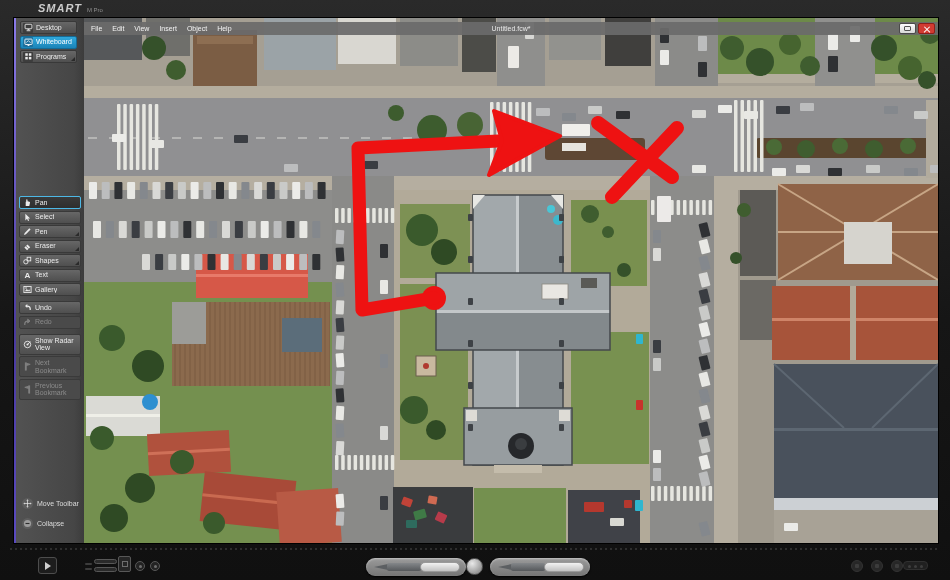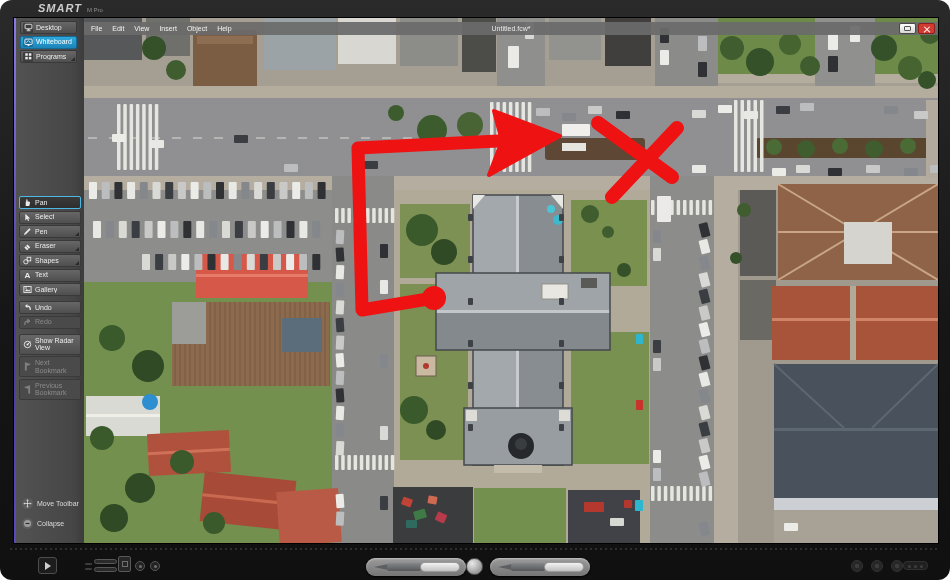--- a/index.html
+++ b/index.html
@@ -1,19 +1,19 @@
 <!DOCTYPE html>
 <html style="--accent_blue: #2fa8dc; --selection_blue: #4db8e6; --close_red: #d23b32; --ink_red: #ee1212;"><head>
 <meta charset="utf-8">
 <style>
   html,body{margin:0;padding:0;background:#fff;}
   *{box-sizing:border-box;}
   body{font-family:"Liberation Sans","DejaVu Sans",sans-serif;}
   .device{position:relative;width:950px;height:580px;background:linear-gradient(#2a2a2a,#161616 55%,#101010);
-    border-radius:12px;overflow:hidden;}
+    border-radius:0;overflow:hidden;}
   
   .logo{position:absolute;left:38px;top:2px;height:14px;display:flex;align-items:baseline;gap:5px;}
   .logo-main{color:#cdcdcd;font-size:11px;font-weight:bold;font-style:italic;letter-spacing:1px;}
   .logo-sub{color:#8e8e8e;font-size:6px;}
   .bb-line{position:absolute;left:10px;right:10px;top:548px;height:2px;
     background:repeating-linear-gradient(90deg,#2e2e2e 0 2px,transparent 2px 5px);}
   .bb-play{position:absolute;left:38px;top:557px;width:19px;height:17px;border:1px solid #4d4d4d;border-radius:3px;
     background:#1d1d1d;display:flex;align-items:center;justify-content:center;padding:0;}
   .bb-play .tri{width:0;height:0;border-left:6px solid #cfcfcf;border-top:4px solid transparent;border-bottom:4px solid transparent;}
   .ports{position:absolute;left:85px;top:555px;width:80px;height:22px;}

